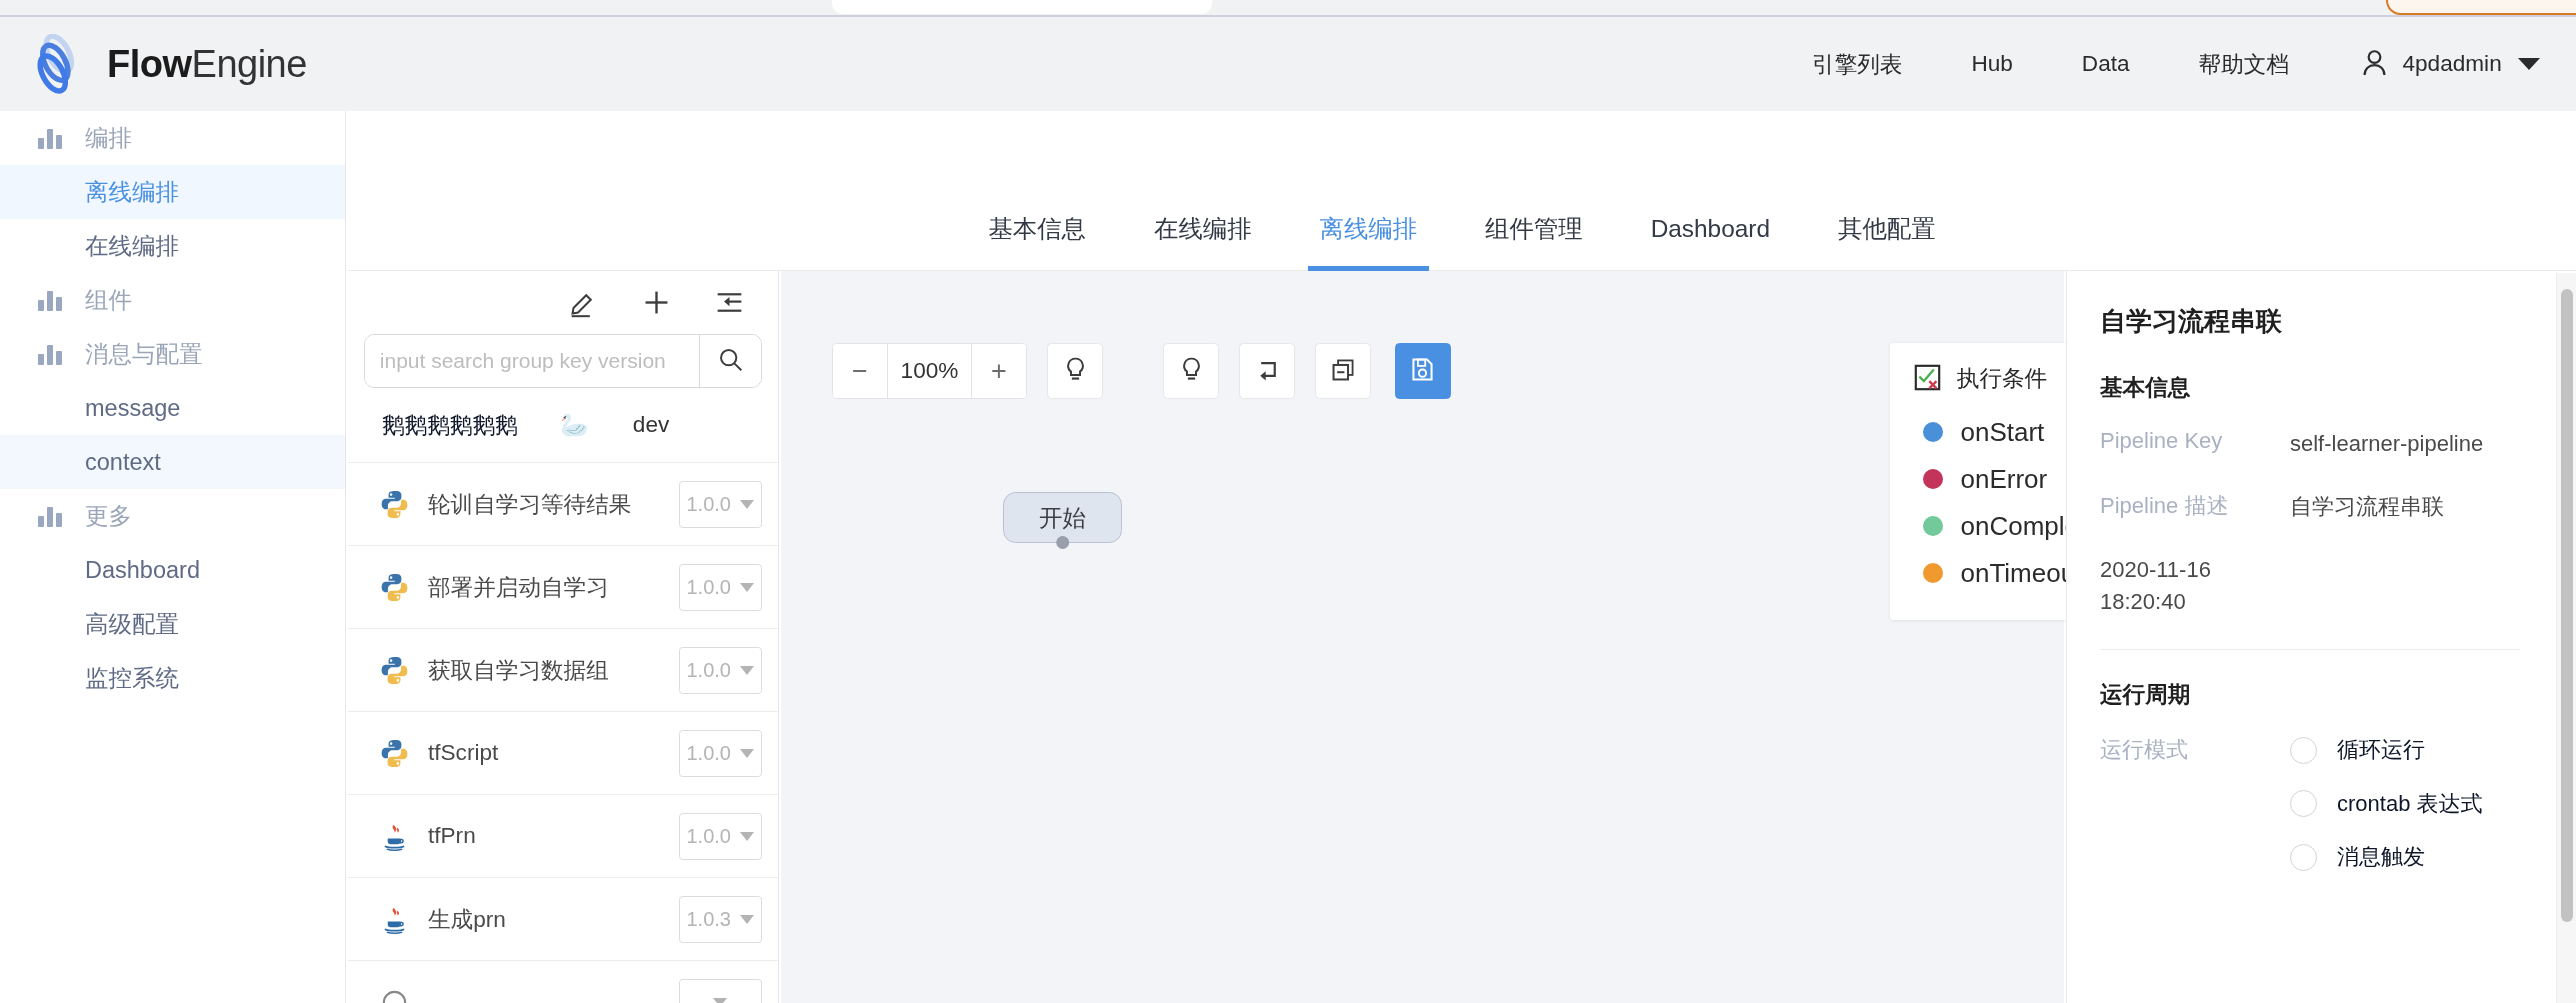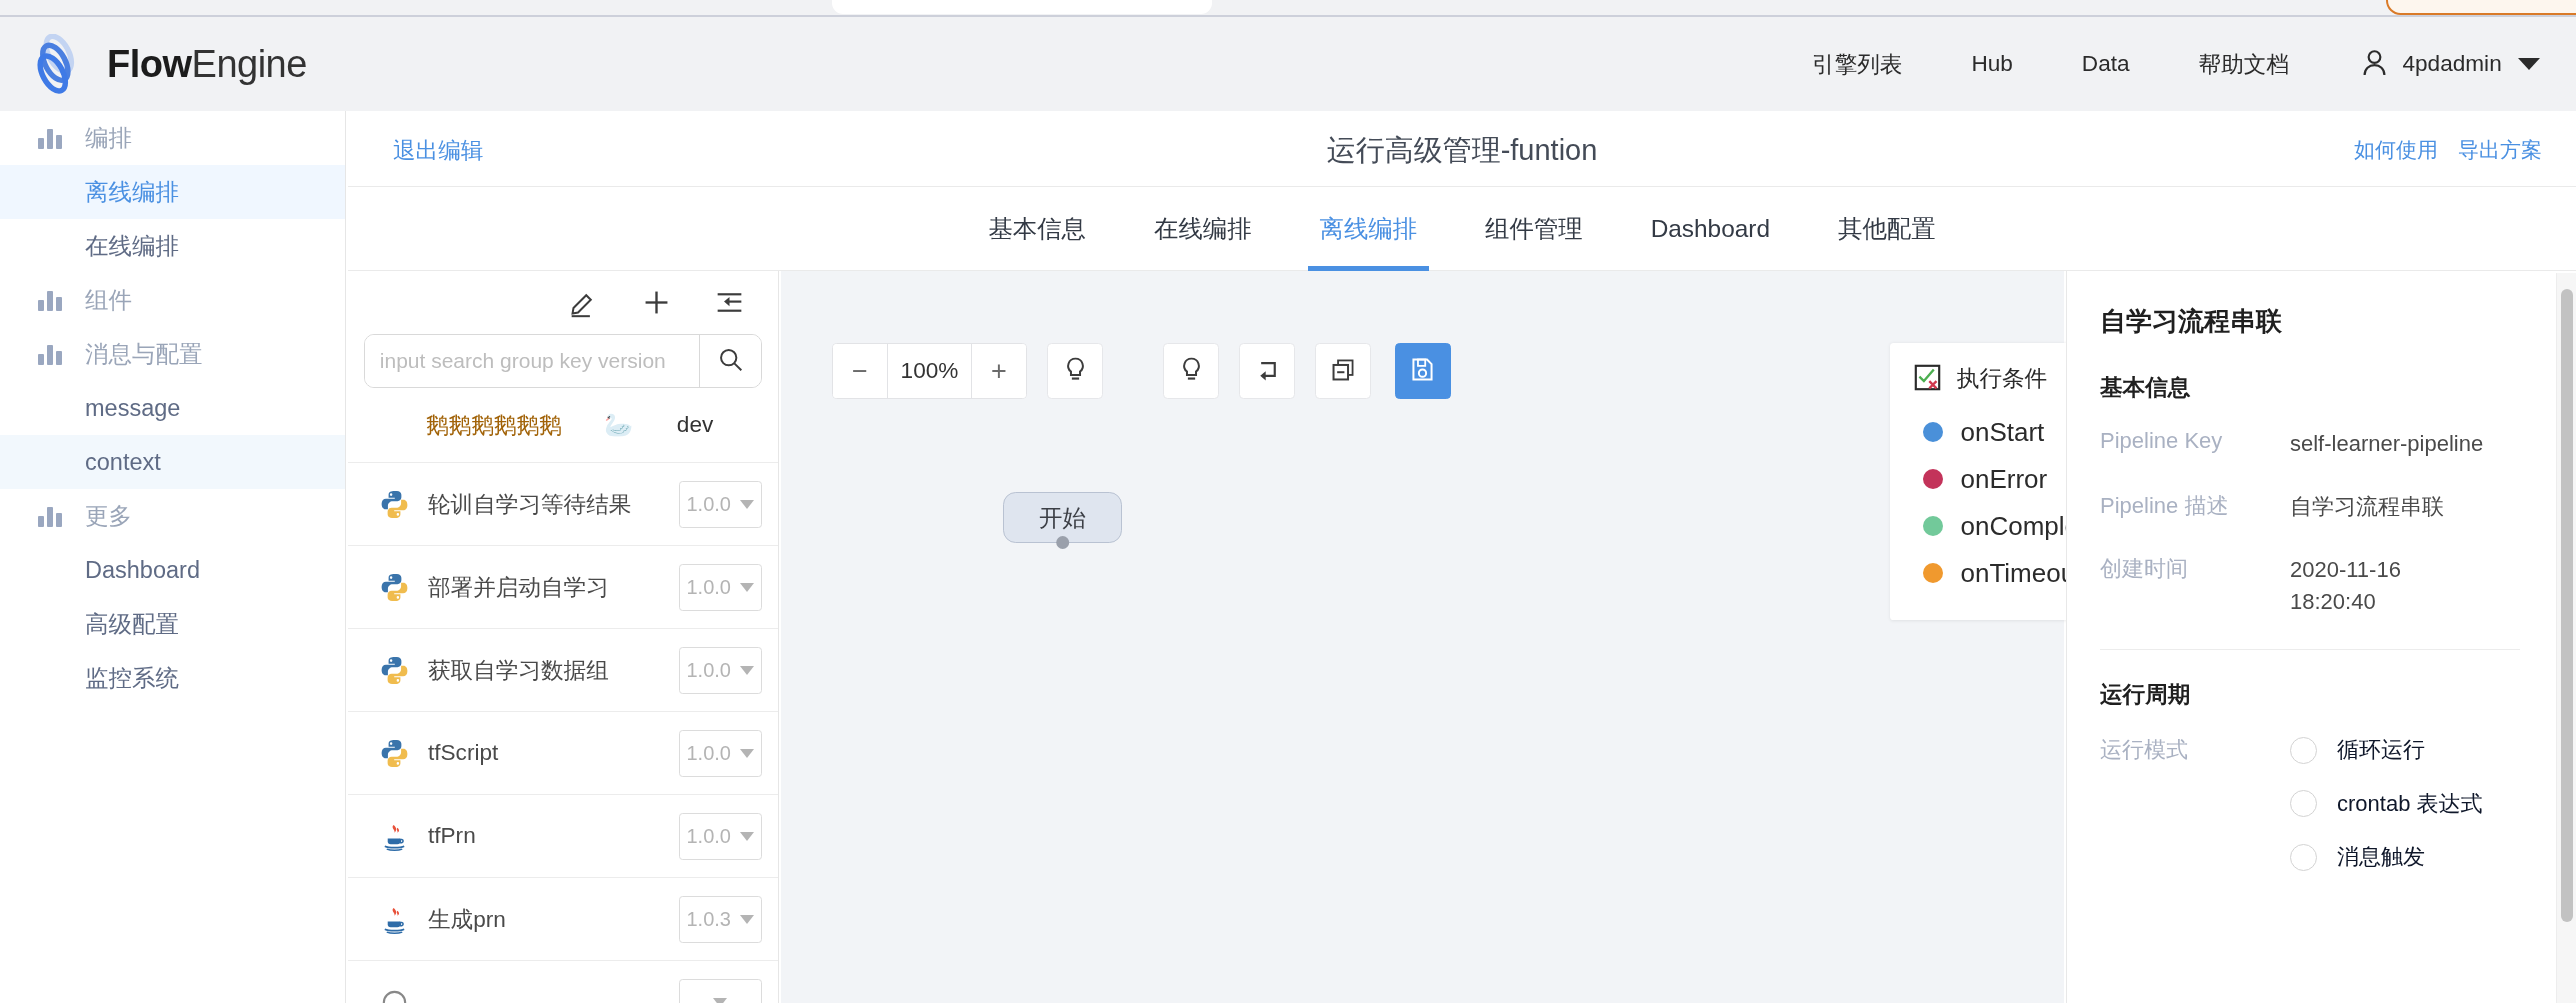--- a/index.html
+++ b/index.html
@@ -69,21 +69,21 @@
   .comp-tools { height:63px; display:flex; align-items:center; justify-content:flex-end;
                 padding-right:33px; gap:42px; }
   .tool-ic { cursor:pointer; display:flex; align-items:center; }
   .search-row { margin:0 16.3px; display:flex; height:54px; border:1.8px solid #d9d9d9; border-radius:10px; overflow:hidden; }
   .search-inp { flex:1; border:none; outline:none; padding:0 14.5px; font-size:21px; color:#333;
                 font-family:"Liberation Sans", sans-serif; background:#fff; }
   .search-inp::placeholder { color:#bdbdbd; }
   .search-btn { width:62px; border-left:1.8px solid #d9d9d9; display:flex;
                 align-items:center; justify-content:center; background:#fff; cursor:pointer; }
   .group-row { display:flex; align-items:center; height:74px; padding-left:34px; gap:43px; }
-  .group-name { font-size:22.6px; color:#a16207;margin-left:44px; }
+  .group-name { font-size:22.6px; color:#0f172a; }
   .group-emoji { font-size:23.5px; }
   .group-env { font-size:22.6px; color:#333; }
   .comp-row { display:flex; align-items:center; height:83px; padding:0 16.3px 0 31px;
               border-top:1.8px solid #ececec; cursor:pointer; }
   .comp-icon { width:31px; height:31px; margin-right:18px; flex:none; }
   .comp-name { font-size:22.6px; color:#4a4a4a; flex:1; white-space:nowrap; }
   .ver-sel { width:83px; height:47px; border:1.8px solid #dcdcdc; border-radius:3.6px;
              display:flex; align-items:center; justify-content:center; gap:9px;
              font-size:20px; color:#b4b4b4; flex:none; cursor:pointer; }
   .ver-chev { width:0;height:0;border-left:7.2px solid transparent;border-right:7.2px solid transparent;
@@ -235,28 +235,20 @@
       <span>Dashboard</span>
     </div>
     <div class="side-item">
       <span>高级配置</span>
     </div>
     <div class="side-item">
       <span>监控系统</span>
     </div>
   </div>
 
-  <div class="page-header">
-    <div class="exit-link">退出编辑</div>
-    <div class="page-title">运行高级管理-funtion</div>
-    <div class="header-links">
-      <span>如何使用</span>
-      <span>导出方案</span>
-    </div>
-  </div>
 
   <div class="tabbar">
     <div class="tab">基本信息</div>
     <div class="tab">在线编排</div>
     <div class="tab active">离线编排</div>
     <div class="tab">组件管理</div>
     <div class="tab">Dashboard</div>
     <div class="tab">其他配置</div>
   </div>
 
@@ -505,21 +497,20 @@
 
     <div class="rp-row">
       <span class="rp-label">Pipeline Key</span>
       <span class="rp-value">self-learner-pipeline</span>
     </div>
     <div class="rp-row">
       <span class="rp-label">Pipeline 描述</span>
       <span class="rp-value">自学习流程串联</span>
     </div>
     <div class="rp-row">
-      <span class="rp-label">创建时间</span>
       <span class="rp-value" style="white-space:pre-line">2020-11-16
 18:20:40</span>
     </div>
 
     <div class="rp-divider"></div>
 
     <div class="rp-section">运行周期</div>
     <div class="rp-row">
       <span class="rp-label">运行模式</span>
       <span class="radio-group">

